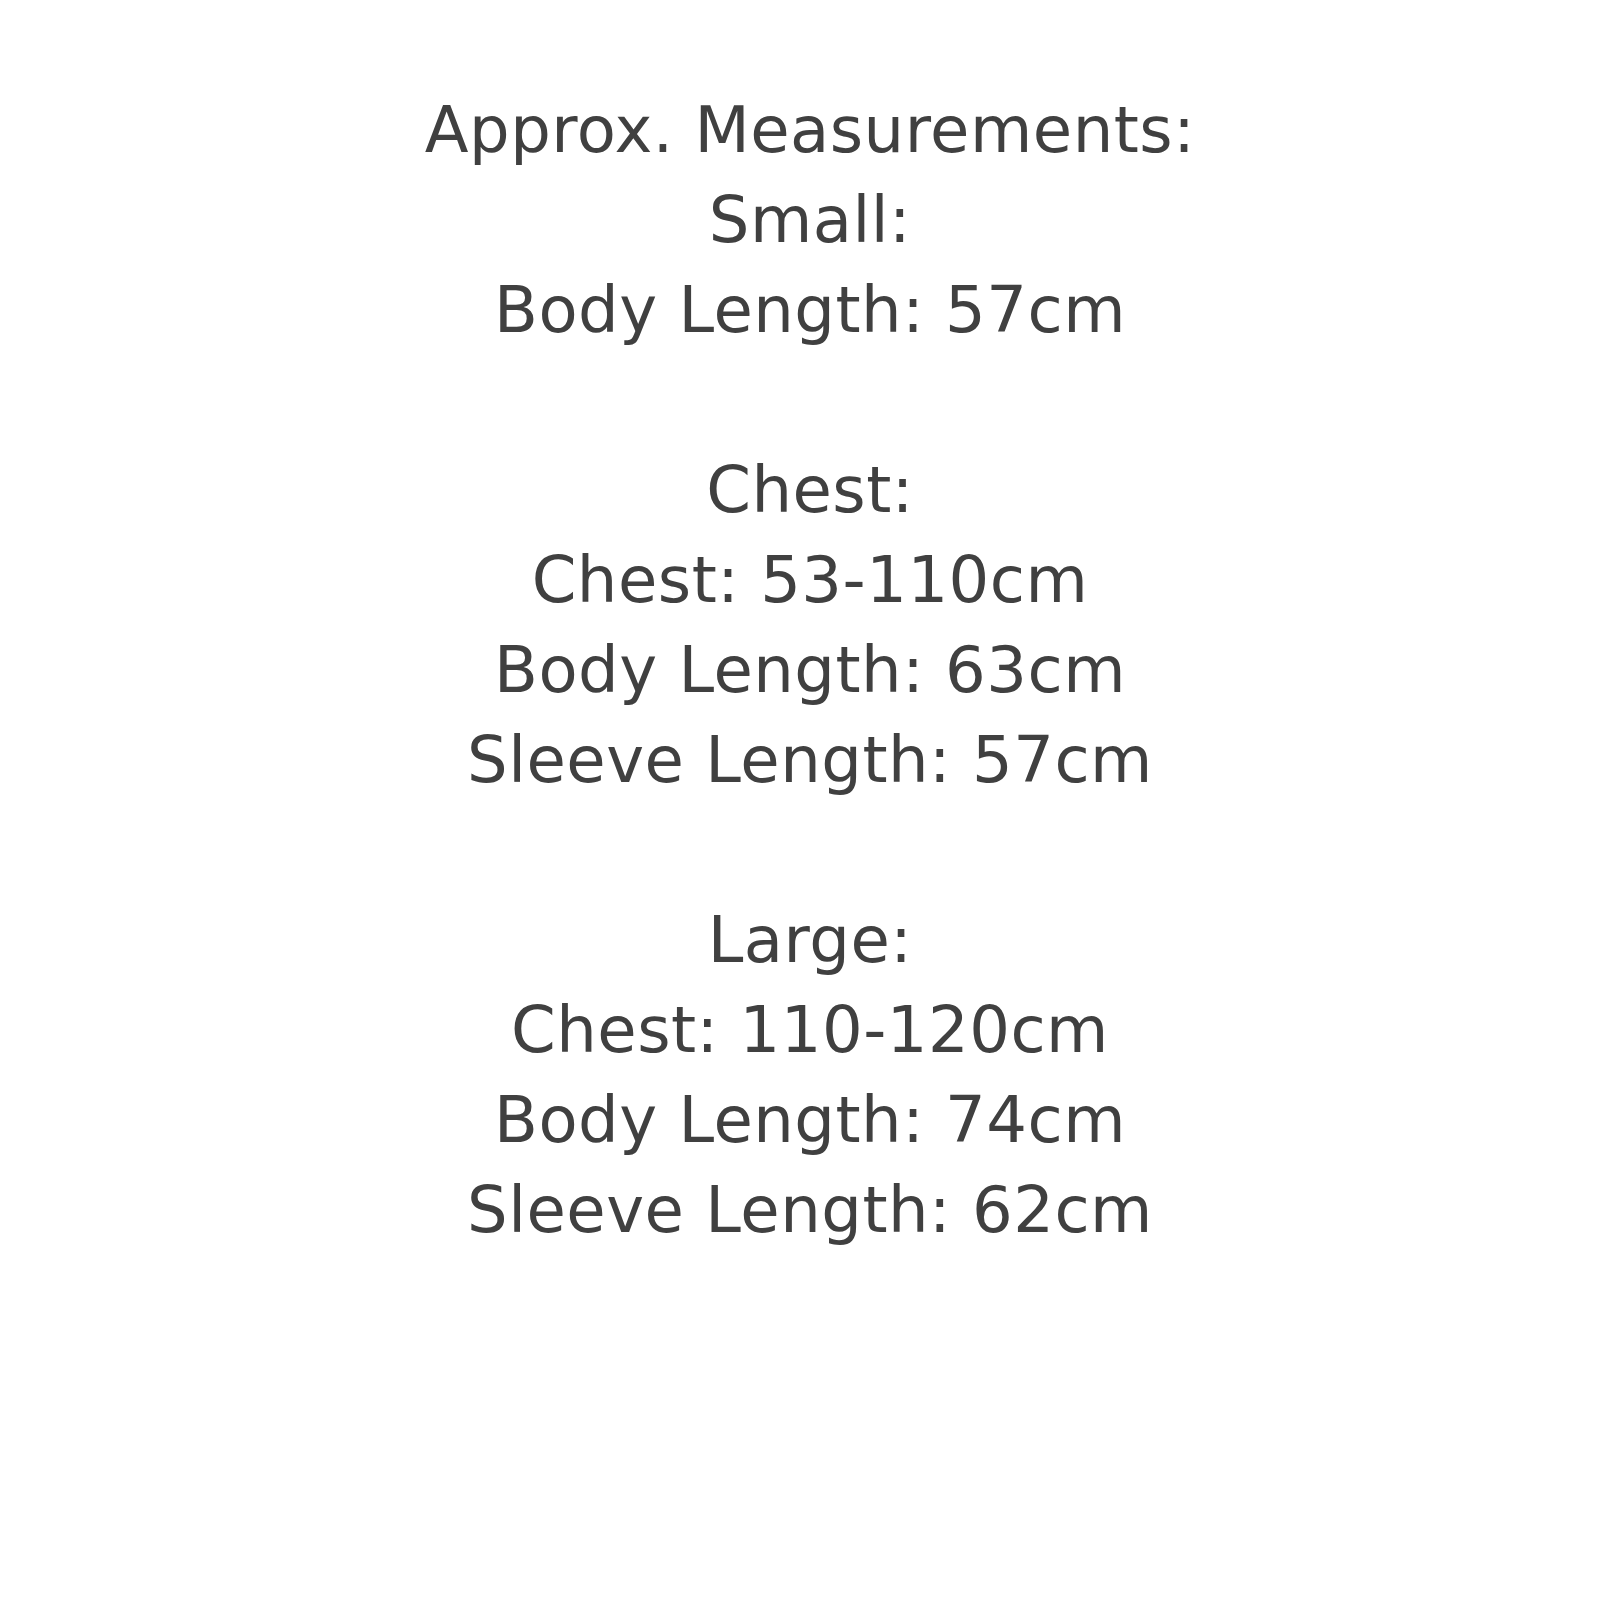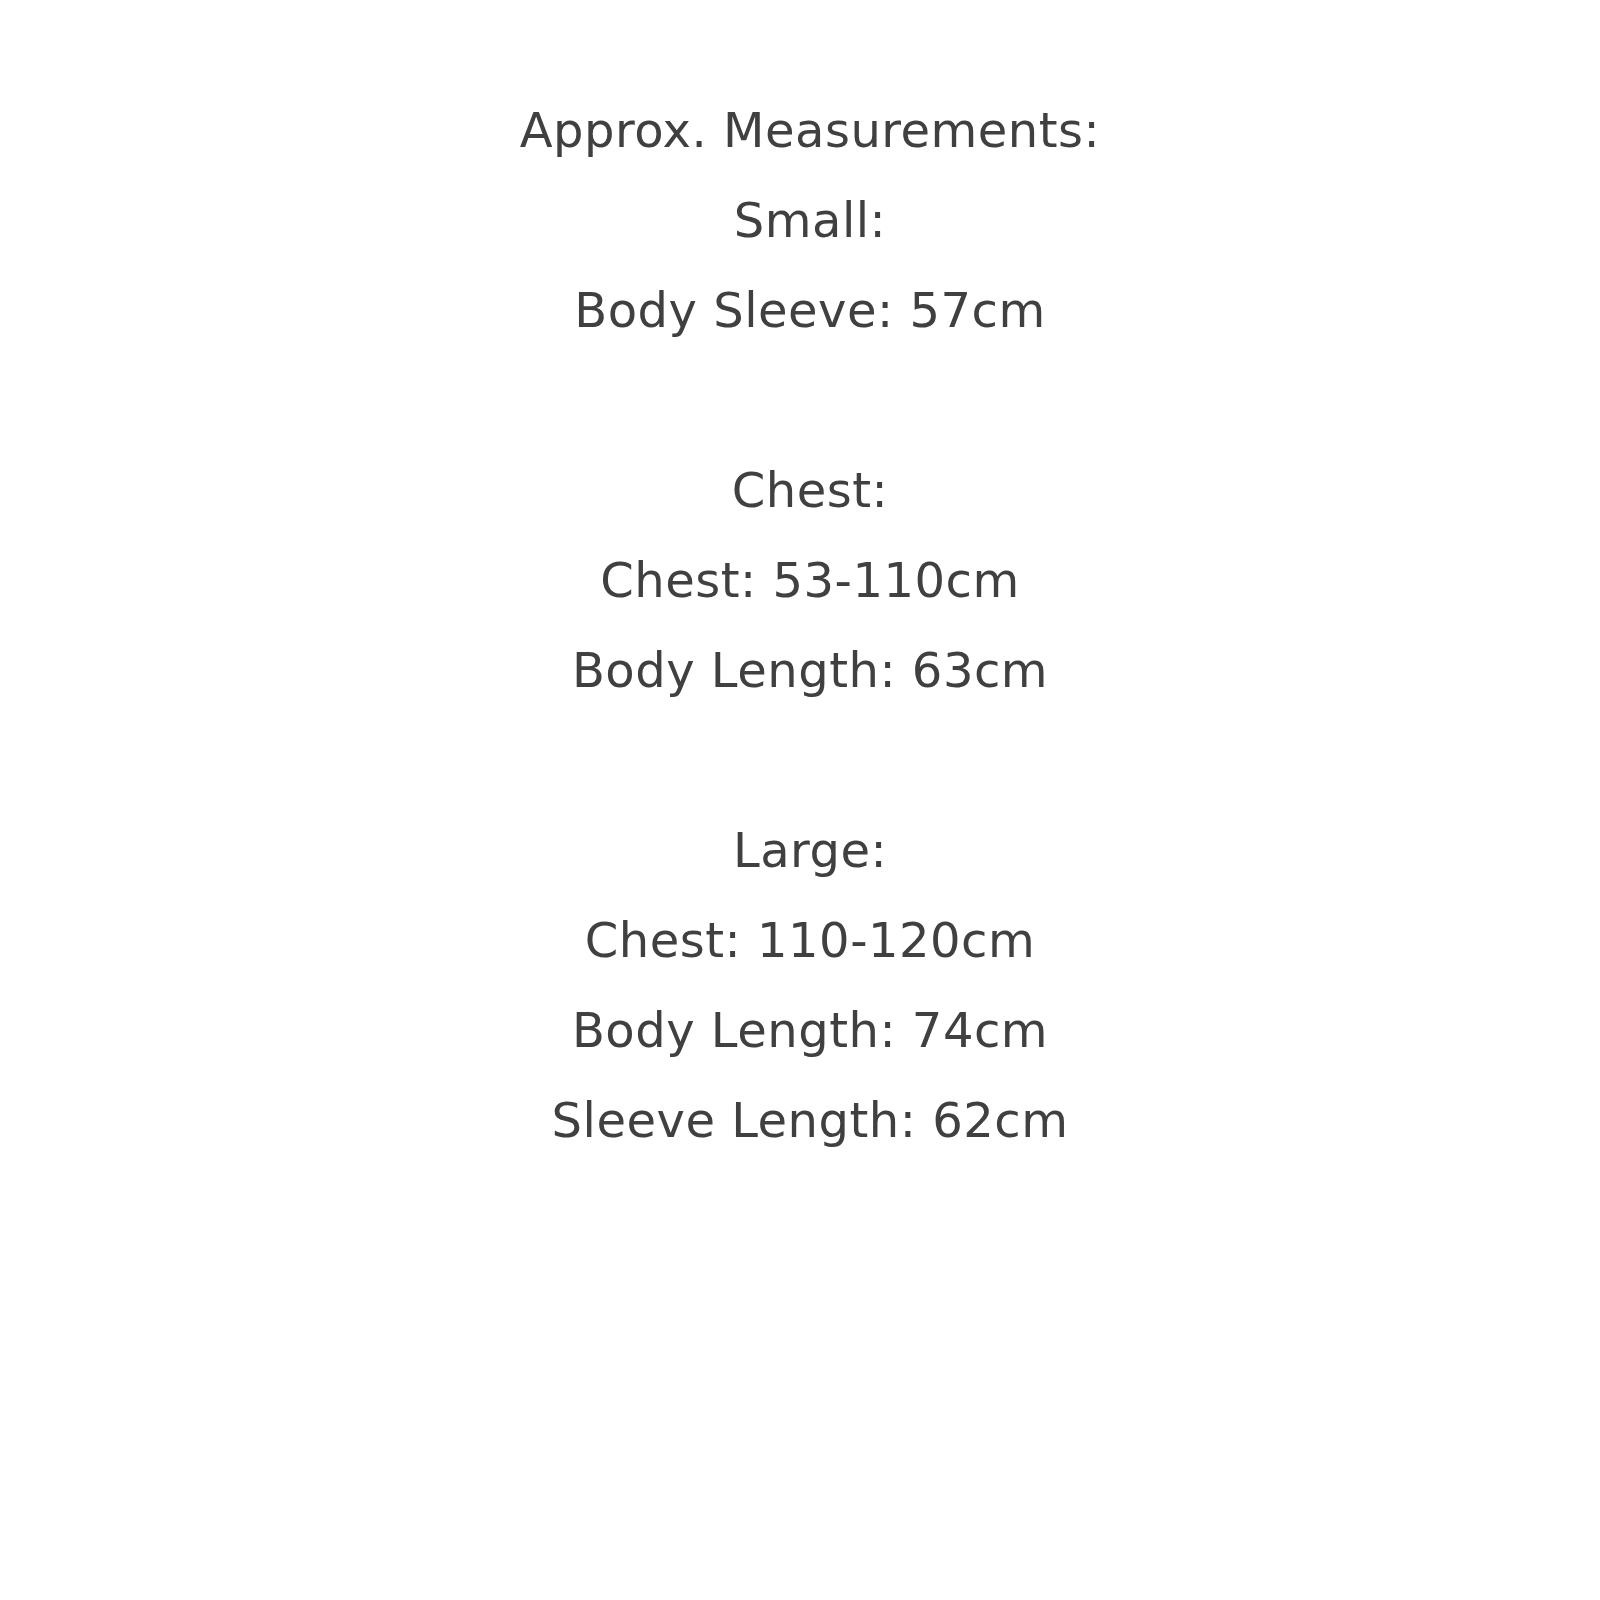--- a/index.html
+++ b/index.html
@@ -13,50 +13,51 @@
     overflow: hidden;
     font-family: "DejaVu Sans", "Liberation Sans", sans-serif;
   }
   .measurements {
     box-sizing: border-box;
     width: 1600px;
     padding-top: 85px;
     padding-left: 20px;
     text-align: center;
     color: #404040;
-    font-size: 48px;
+    font-size: 64px;
     line-height: 90px;
     letter-spacing: 0.5px;
   }
   .measurements p {
     margin: 0;
     white-space: pre;
   }
   .gap {
     height: 90px;
   }
 </style>
 </head>
 <body>
 
 <div class="measurements">
 
   <p>Approx. Measurements:</p>
 
   <div>
     <p>Small:</p>
-    <p>Body Sleeve: 57cm</p>
+    <p>Body Length: 57cm</p>
   </div>
 
   <div class="gap"></div>
 
   <div>
     <p>Chest:</p>
     <p>Chest: 53-110cm</p>
     <p>Body Length: 63cm</p>
+    <p>Sleeve Length: 57cm</p>
   </div>
 
   <div class="gap"></div>
 
   <div>
     <p>Large:</p>
     <p>Chest: 110-120cm</p>
     <p>Body Length: 74cm</p>
     <p>Sleeve Length: 62cm</p>
   </div>

